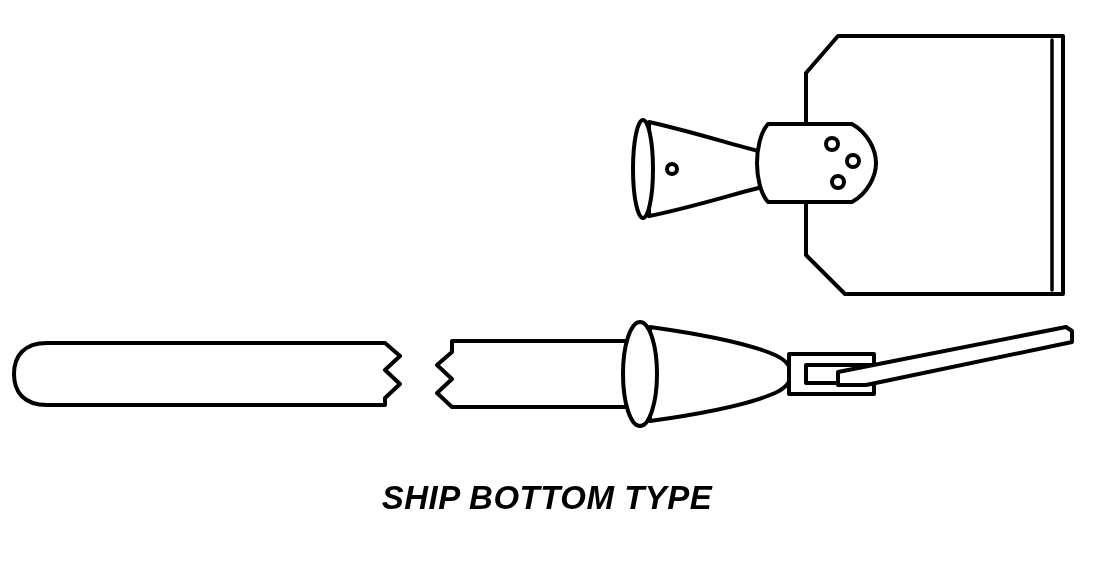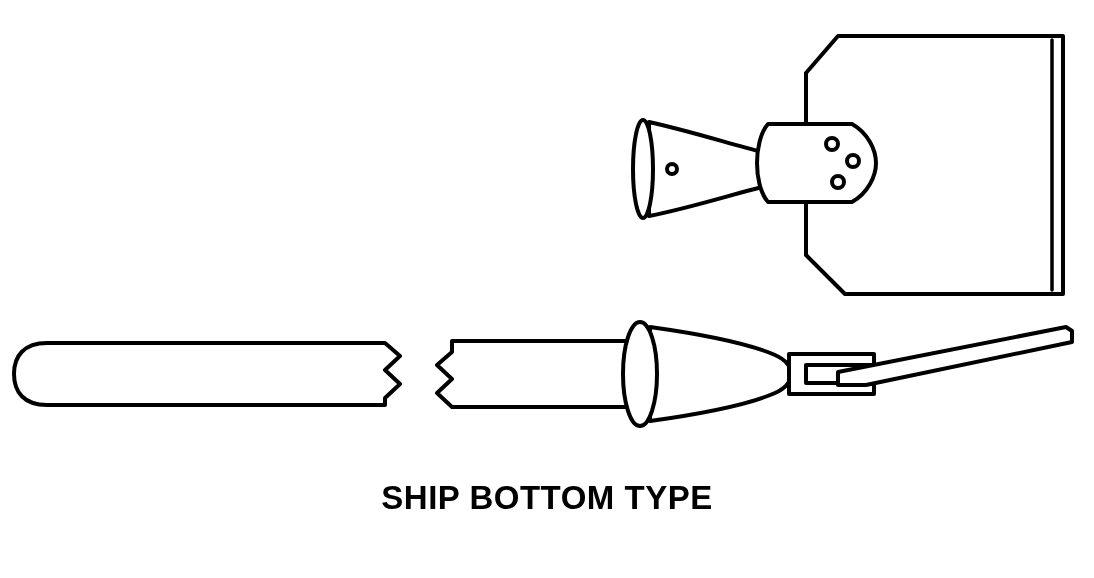--- a/index.html
+++ b/index.html
@@ -12,20 +12,21 @@
     width: 1094px;
     height: 578px;
     font-family: "Liberation Sans", sans-serif;
     overflow: hidden;
   }
   #figure-root {
     position: relative;
     width: 1094px;
     height: 578px;
     background: #ffffff;
+    font-style: italic;
   }
   #technical-drawing {
     display: block;
     width: 1094px;
     height: 578px;
   }
   .outline {
     fill: #ffffff;
     stroke: #000000;
     stroke-width: 4;

